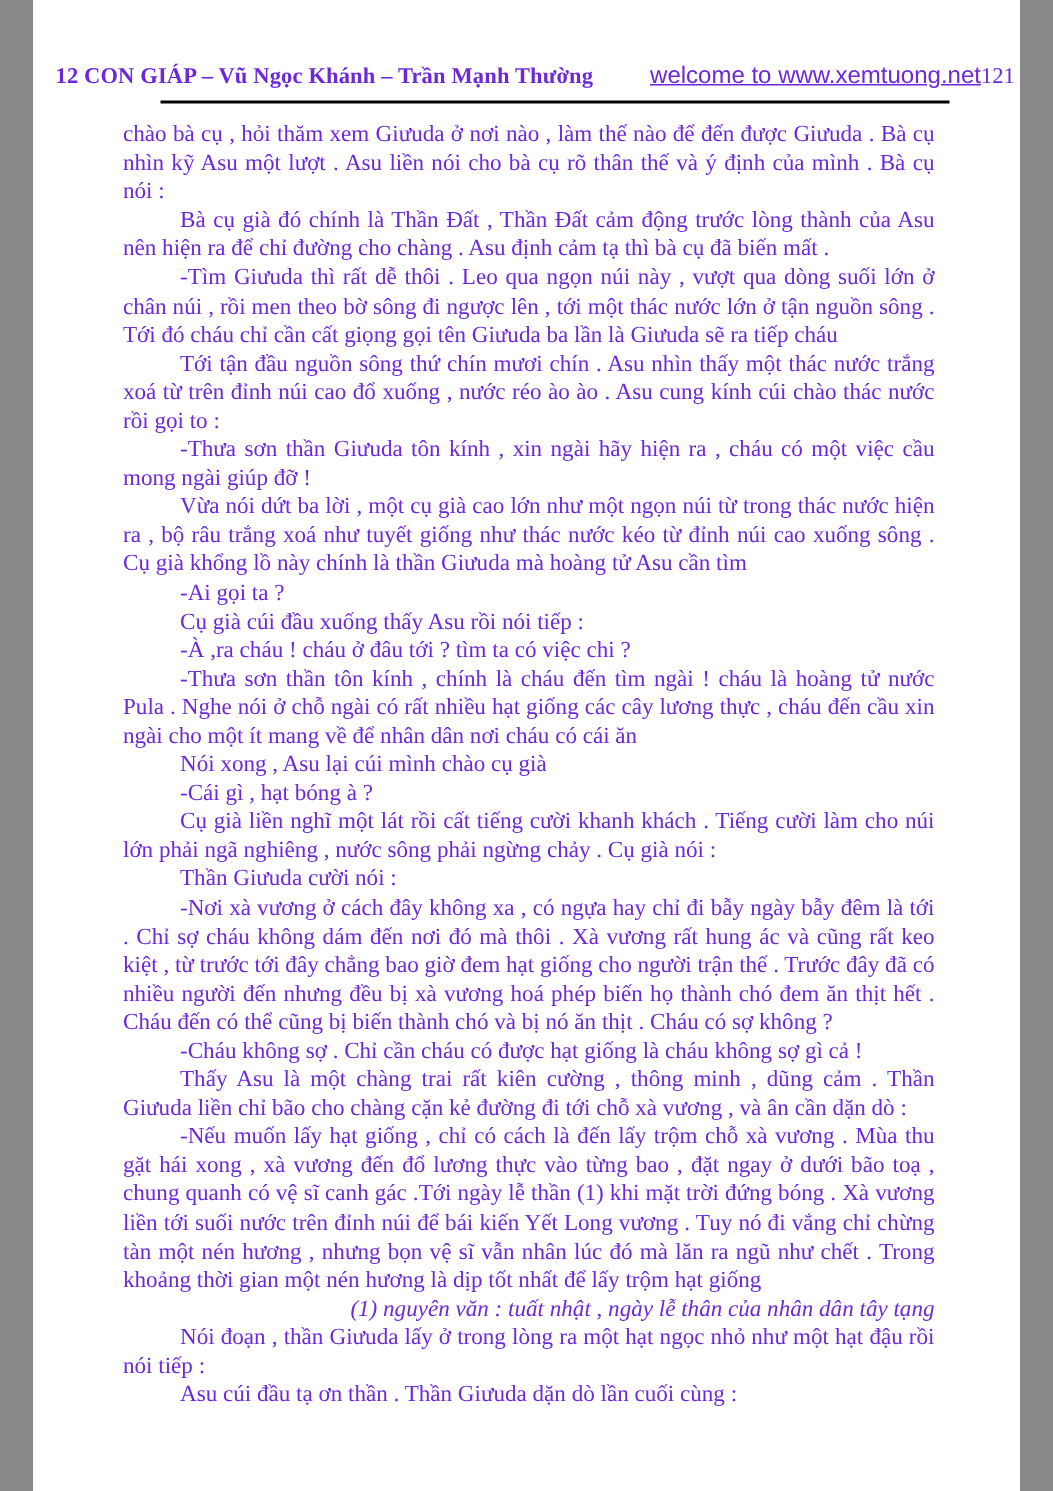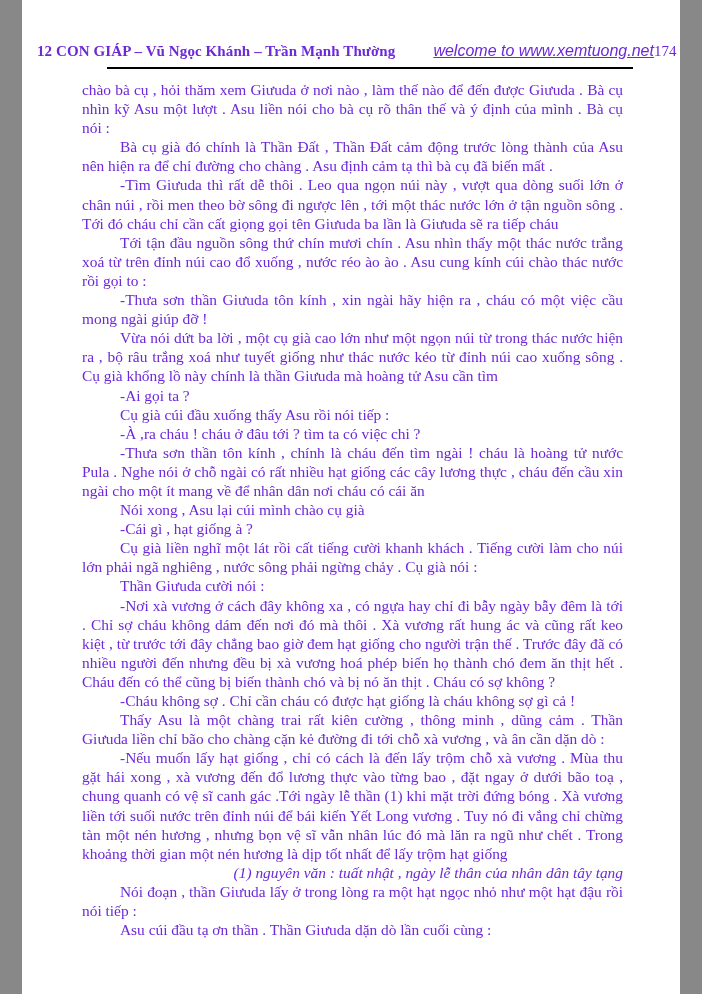--- a/index.html
+++ b/index.html
@@ -27,21 +27,20 @@
     white-space: nowrap;
     letter-spacing: 0.1px;
   }
   .site-link {
     font-family: "Liberation Sans", "DejaVu Sans", sans-serif;
     font-size: 16px;
     text-decoration: underline;
     white-space: nowrap;
     margin-left: 38px;
     cursor: pointer;
-    font-style: italic;
   }
   .page-number {
     font-size: 15px;
     margin-left: auto;
   }
   .header-rule {
     height: 0;
     border-top: 2px solid #000;
     margin: 7px 47px 0 85px;
   }
@@ -56,38 +55,38 @@
   .para.italic { font-style: italic; text-align: right; }
 </style>
 </head>
 <body>
 
 <div class="page">
 
   <div class="header-row">
     <span class="book-title">12 CON GIÁP – Vũ Ngọc Khánh – Trần Mạnh Thường</span>
     <span class="site-link">welcome to www.xemtuong.net</span>
-    <span class="page-number">174</span>
+    <span class="page-number">121</span>
   </div>
 
   <div class="header-rule"></div>
 
   <div class="body-text">
     <p class="para">chào bà cụ , hỏi thăm xem Giưuda ở nơi nào , làm thế nào để đến được Giưuda . Bà cụ nhìn kỹ Asu một lượt . Asu liền nói cho bà cụ rõ thân thế và ý định của mình . Bà cụ nói :</p>
     <p class="para indent">Bà cụ già đó chính là Thần Đất , Thần Đất cảm động trước lòng thành của Asu nên hiện ra để chỉ đường cho chàng . Asu định cảm tạ thì bà cụ đã biến mất .</p>
     <p class="para indent">-Tìm Giưuda thì rất dễ thôi . Leo qua ngọn núi này , vượt qua dòng suối lớn ở chân núi , rồi men theo bờ sông đi ngược lên , tới một thác nước lớn ở tận nguồn sông . Tới đó cháu chỉ cần cất giọng gọi tên Giưuda ba lần là Giưuda sẽ ra tiếp cháu</p>
     <p class="para indent">Tới tận đầu nguồn sông thứ chín mươi chín . Asu nhìn thấy một thác nước trắng xoá từ trên đỉnh núi cao đổ xuống , nước réo ào ào . Asu cung kính cúi chào thác nước rồi gọi to :</p>
     <p class="para indent">-Thưa sơn thần Giưuda tôn kính , xin ngài hãy hiện ra , cháu có một việc cầu mong ngài giúp đỡ !</p>
     <p class="para indent">Vừa nói dứt ba lời , một cụ già cao lớn như một ngọn núi từ trong thác nước hiện ra , bộ râu trắng xoá như tuyết giống như thác nước kéo từ đỉnh núi cao xuống sông . Cụ già khổng lồ này chính là thần Giưuda mà hoàng tử Asu cần tìm</p>
     <p class="para indent">-Ai gọi ta ?</p>
     <p class="para indent">Cụ già cúi đầu xuống thấy Asu rồi nói tiếp :</p>
     <p class="para indent">-À ,ra cháu ! cháu ở đâu tới ? tìm ta có việc chi ?</p>
     <p class="para indent">-Thưa sơn thần tôn kính , chính là cháu đến tìm ngài ! cháu là hoàng tử nước Pula . Nghe nói ở chỗ ngài có rất nhiều hạt giống các cây lương thực , cháu đến cầu xin ngài cho một ít mang về để nhân dân nơi cháu có cái ăn</p>
     <p class="para indent">Nói xong , Asu lại cúi mình chào cụ già</p>
-    <p class="para indent">-Cái gì , hạt giống à ?</p>
+    <p class="para indent">-Cái gì , hạt bóng à ?</p>
     <p class="para indent">Cụ già liền nghĩ một lát rồi cất tiếng cười khanh khách . Tiếng cười làm cho núi lớn phải ngã nghiêng , nước sông phải ngừng chảy . Cụ già nói :</p>
     <p class="para indent">Thần Giưuda cười nói :</p>
     <p class="para indent">-Nơi xà vương ở cách đây không xa , có ngựa hay chỉ đi bẫy ngày bẫy đêm là tới . Chỉ sợ cháu không dám đến nơi đó mà thôi . Xà vương rất hung ác và cũng rất keo kiệt , từ trước tới đây chẳng bao giờ đem hạt giống cho người trận thế . Trước đây đã có nhiều người đến nhưng đều bị xà vương hoá phép biến họ thành chó đem ăn thịt hết . Cháu đến có thể cũng bị biến thành chó và bị nó ăn thịt . Cháu có sợ không ?</p>
     <p class="para indent">-Cháu không sợ . Chỉ cần cháu có được hạt giống là cháu không sợ gì cả !</p>
     <p class="para indent">Thấy Asu là một chàng trai rất kiên cường , thông minh , dũng cảm . Thần Giưuda liền chỉ bão cho chàng cặn kẻ đường đi tới chỗ xà vương , và ân cần dặn dò :</p>
     <p class="para indent">-Nếu muốn lấy hạt giống , chỉ có cách là đến lấy trộm chỗ xà vương . Mùa thu gặt hái xong , xà vương đến đổ lương thực vào từng bao , đặt ngay ở dưới bão toạ , chung quanh có vệ sĩ canh gác .Tới ngày lễ thần (1) khi mặt trời đứng bóng . Xà vương liền tới suối nước trên đỉnh núi để bái kiến Yết Long vương . Tuy nó đi vắng chỉ chừng tàn một nén hương , nhưng bọn vệ sĩ vẫn nhân lúc đó mà lăn ra ngũ như chết . Trong khoảng thời gian một nén hương là dịp tốt nhất để lấy trộm hạt giống</p>
     <p class="para indent italic">(1) nguyên văn : tuất nhật , ngày lễ thân của nhân dân tây tạng</p>
     <p class="para indent">Nói đoạn , thần Giưuda lấy ở trong lòng ra một hạt ngọc nhỏ như một hạt đậu rồi nói tiếp :</p>
     <p class="para indent">Asu cúi đầu tạ ơn thần . Thần Giưuda dặn dò lần cuối cùng :</p>
   </div>

